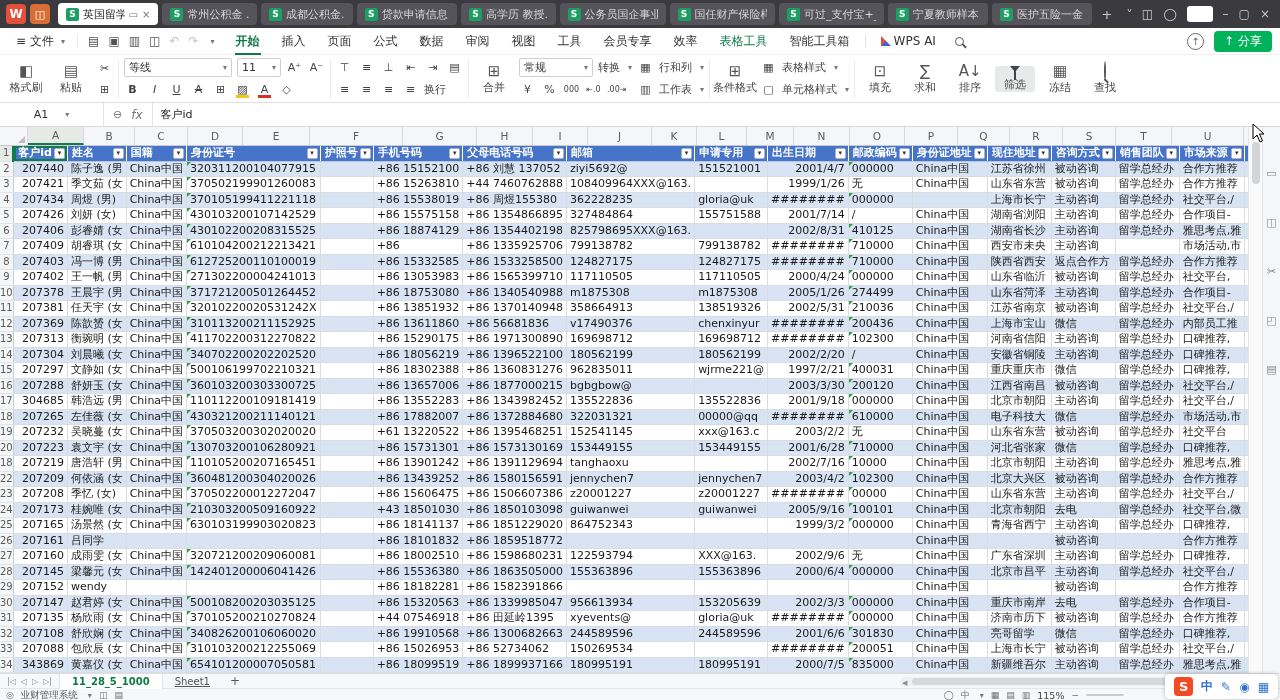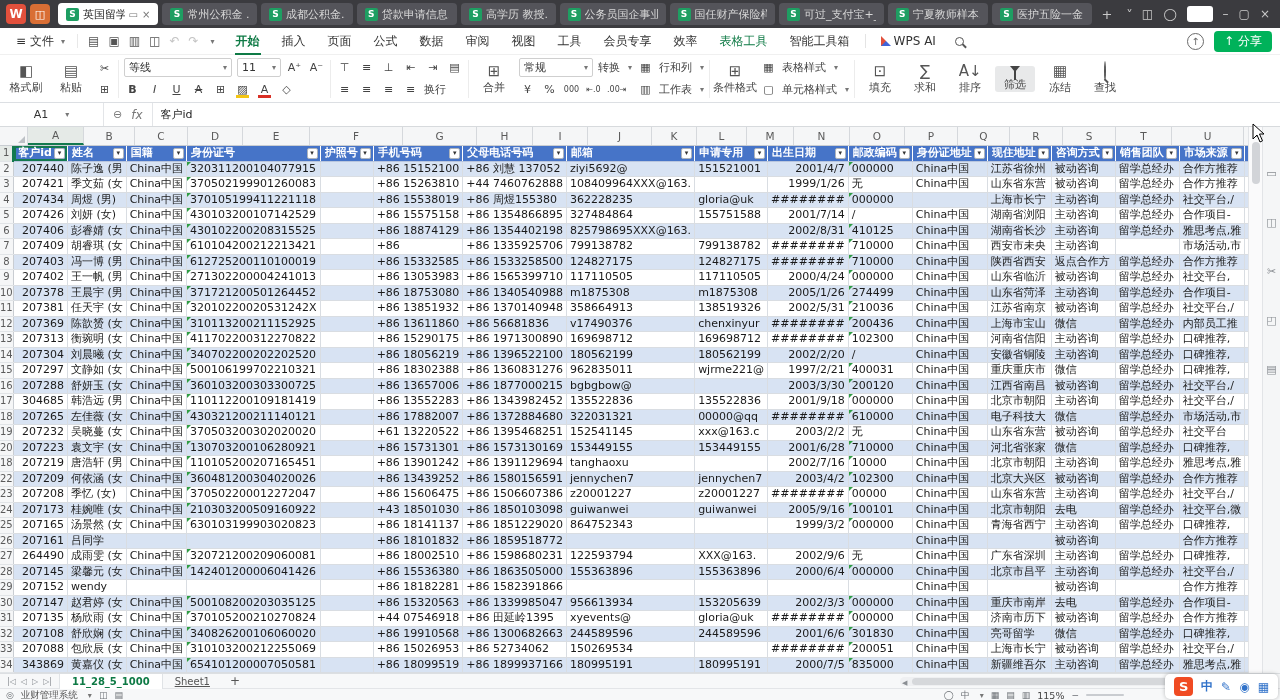--- a/index.html
+++ b/index.html
@@ -1051,21 +1051,21 @@
               <td></td>
               <td>China中国</td>
               <td></td>
               <td>被动咨询</td>
               <td></td>
               <td>合作方推荐</td>
               <td>个人-罗晶</td>
             </tr>
             <tr>
               <td class="rn">27</td>
-              <td class="ar">264490</td>
+              <td class="ar">207160</td>
               <td>成雨雯 (女</td>
               <td>China中国</td>
               <td class="ov tri">320721200209060081</td>
               <td></td>
               <td>+86 18002510</td>
               <td>+86 1598680231</td>
               <td>122593794</td>
               <td>XXX@163.</td>
               <td class="ar">2002/9/6</td>
               <td>无</td>

